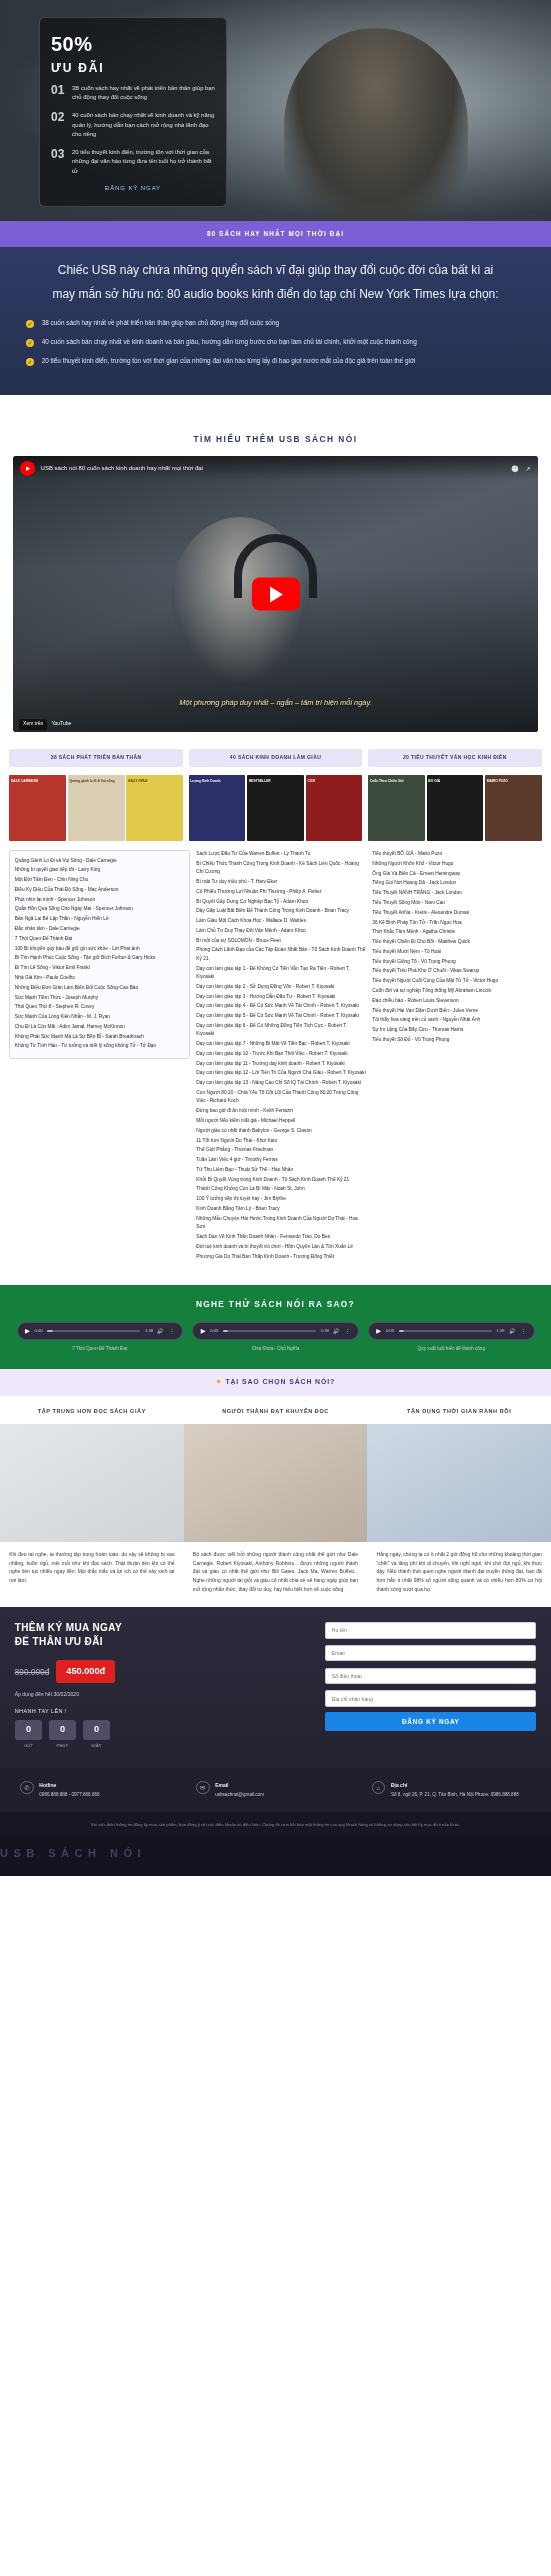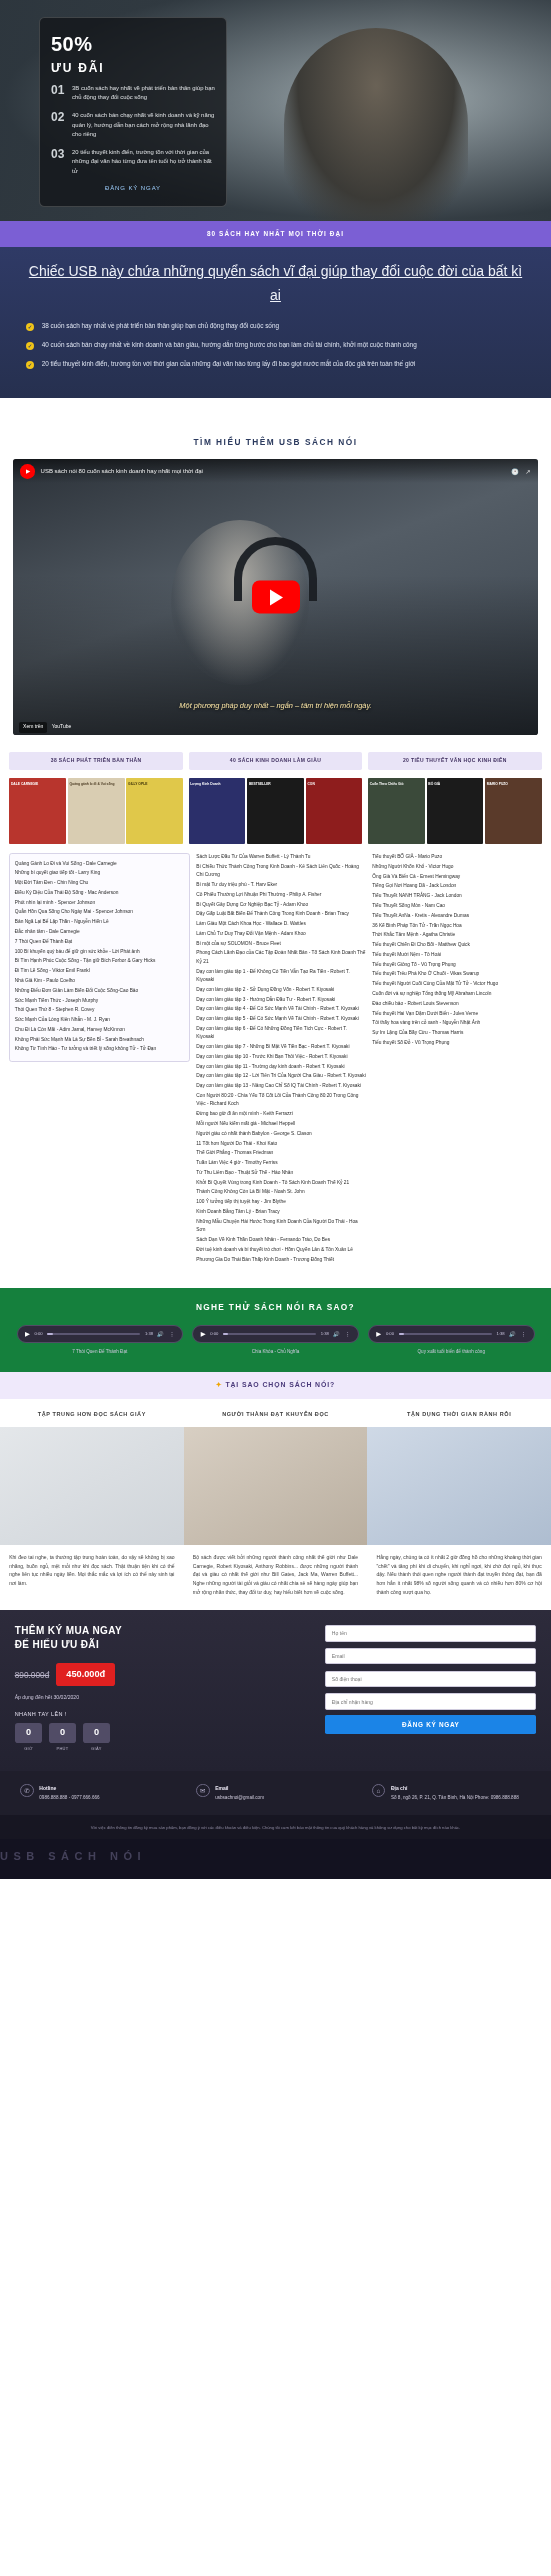--- a/index.html
+++ b/index.html
@@ -66,25 +66,24 @@
     padding: 8.3px 0;
     font-weight: 700;
   }
   .band {
     background: linear-gradient(180deg,#2f3a66 0%, #26304f 100%);
     color: #e8ecf6;
     padding: 13px 26px 20px;
   }
   .band-lead {
     text-align: center;
-    font-size: 14px;
+    font-size: 12px;
     line-height: 1.7;
     color: #eef1f8;
     margin-bottom: 13px;
-    text-decoration: underline;
   }
   .band-item { display:flex; gap:7.4px; margin-bottom: 8.3px; align-items:flex-start; }
   .band-dot {
     width: 8.3px; height: 8.3px; border-radius:50%;
     background:#f0c419; flex:none; margin-top:1.8px;
     position: relative;
   }
   .band-dot::after{
     content:"✓"; position:absolute; inset:0; font-size:5.5px; color:#2f3a66;
     display:flex; align-items:center; justify-content:center; font-weight:700;
@@ -310,20 +309,21 @@
         <div class="hero-txt">20 tiểu thuyết kinh điển, trường tồn với thời gian của những đại văn hào từng đưa tên tuổi họ trở thành bất tử</div>
       </div>
 
       <div class="hero-cta">ĐĂNG KÝ NGAY</div>
     </div>
   </section>
 
   <div class="band-title">80 SÁCH HAY NHẤT MỌI THỜI ĐẠI</div>
   <section class="band">
     <div class="band-lead">Chiếc USB này chứa những quyển sách vĩ đại giúp thay đổi cuộc đời của bất kì ai</div>
+    <div class="band-lead" style="margin-top:-9.2px;">may mắn sở hữu nó: 80 audio books kinh điển do tạp chí New York Times lựa chọn:</div>
 
     <div class="band-item">
       <span class="band-dot"></span>
       <span class="band-item-txt">38 cuốn sách hay nhất về phát triển bản thân giúp bạn chủ động thay đổi cuộc sống</span>
     </div>
     <div class="band-item">
       <span class="band-dot"></span>
       <span class="band-item-txt">40 cuốn sách bán chạy nhất về kinh doanh và bán giàu, hướng dẫn từng bước cho bạn làm chủ tài chính, khởi một cuộc thành công</span>
     </div>
     <div class="band-item">
@@ -548,21 +548,21 @@
       <div class="why-title">TẬN DỤNG THỜI GIAN RẢNH RỖI</div>
       <div class="why-img c"></div>
       <div class="why-txt">Hằng ngày, chúng ta có ít nhất 2 giờ đồng hồ cho những khoảng thời gian "chết" và tăng phí khi di chuyển, khi nghỉ ngơi, khi chờ đợi ngủ, khi thực dậy. Nếu thành thói quen nghe người thành đạt truyền thông đạt, bạn đã hơn hẳn ít nhất 98% số người sống quanh và có nhiều hơn 80% cơ hội thành công vượt qua họ.</div>
     </div>
   </section>
 
   <section class="order">
     <div class="order-left">
       <div class="order-title">
         <span>THÊM KÝ MUA NGAY</span>
-        <span>ĐỂ HIỂU ƯU ĐÃI</span>
+        <span>ĐỂ THÂN ƯU ĐÃI</span>
       </div>
       <div class="price-row">
         <span class="price-old">890.000đ</span>
         <span class="price-new">450.000đ</span>
       </div>
       <div class="order-note">Áp dụng đến hết 30/02/2020</div>
       <div class="order-cd-label">NHANH TAY LÊN !</div>
       <div class="cd-row">
         <div class="cd-box">
           <div class="cd-num">0</div>

